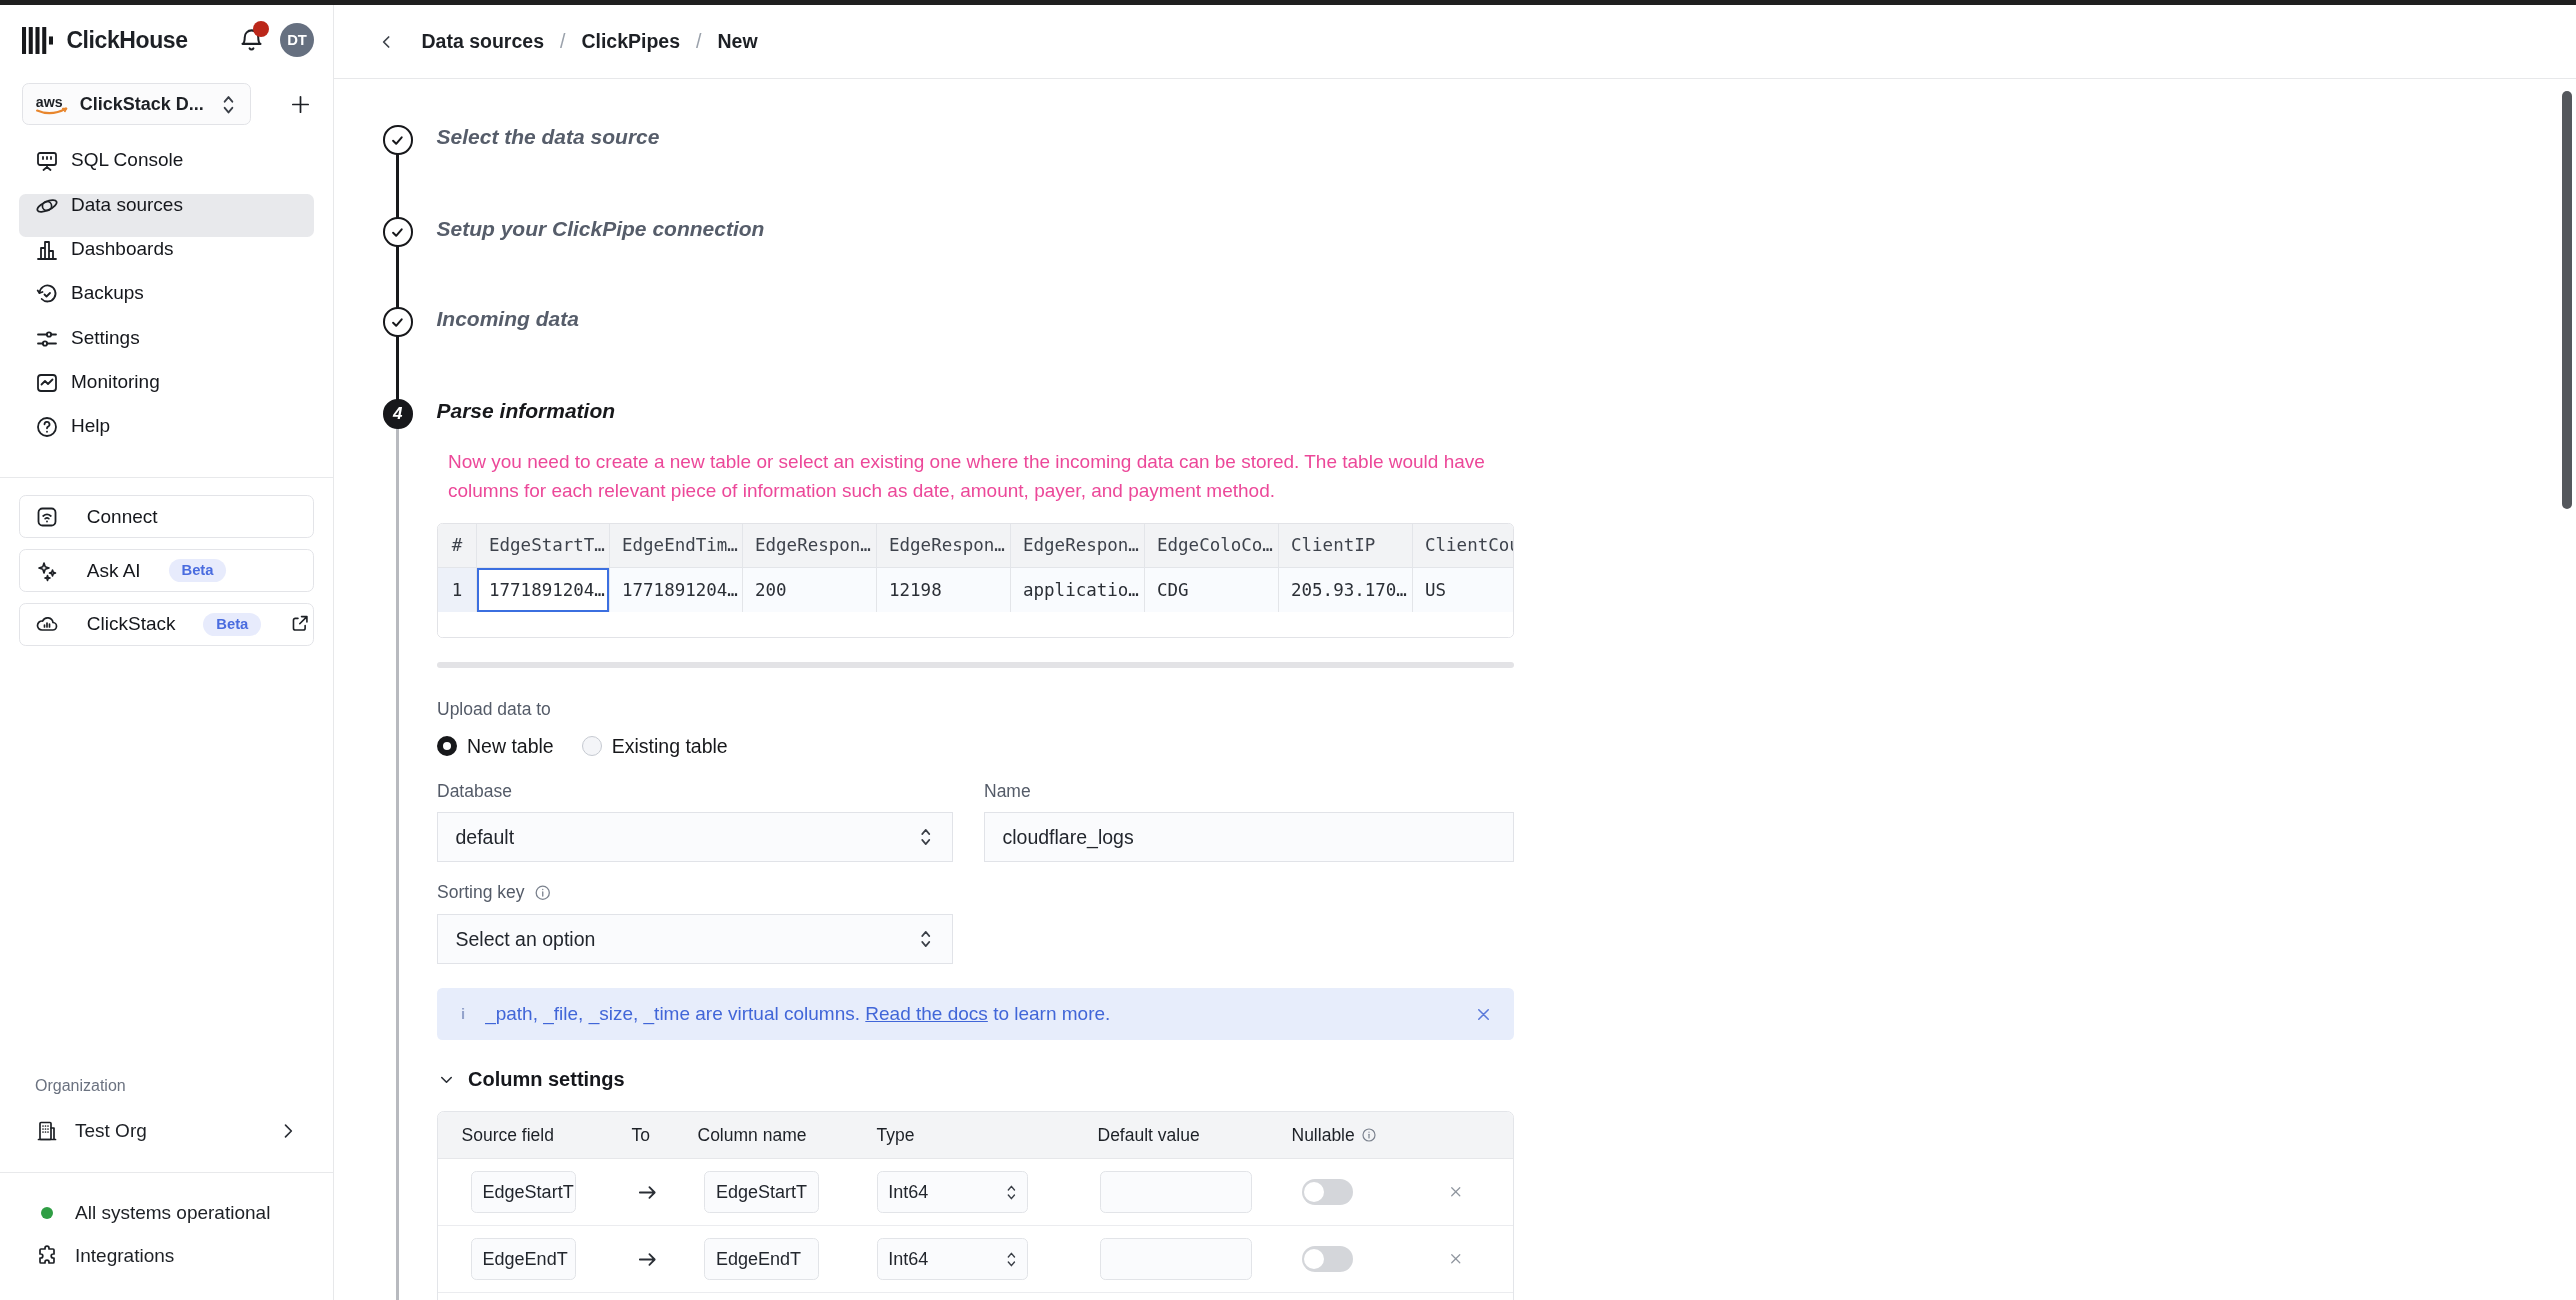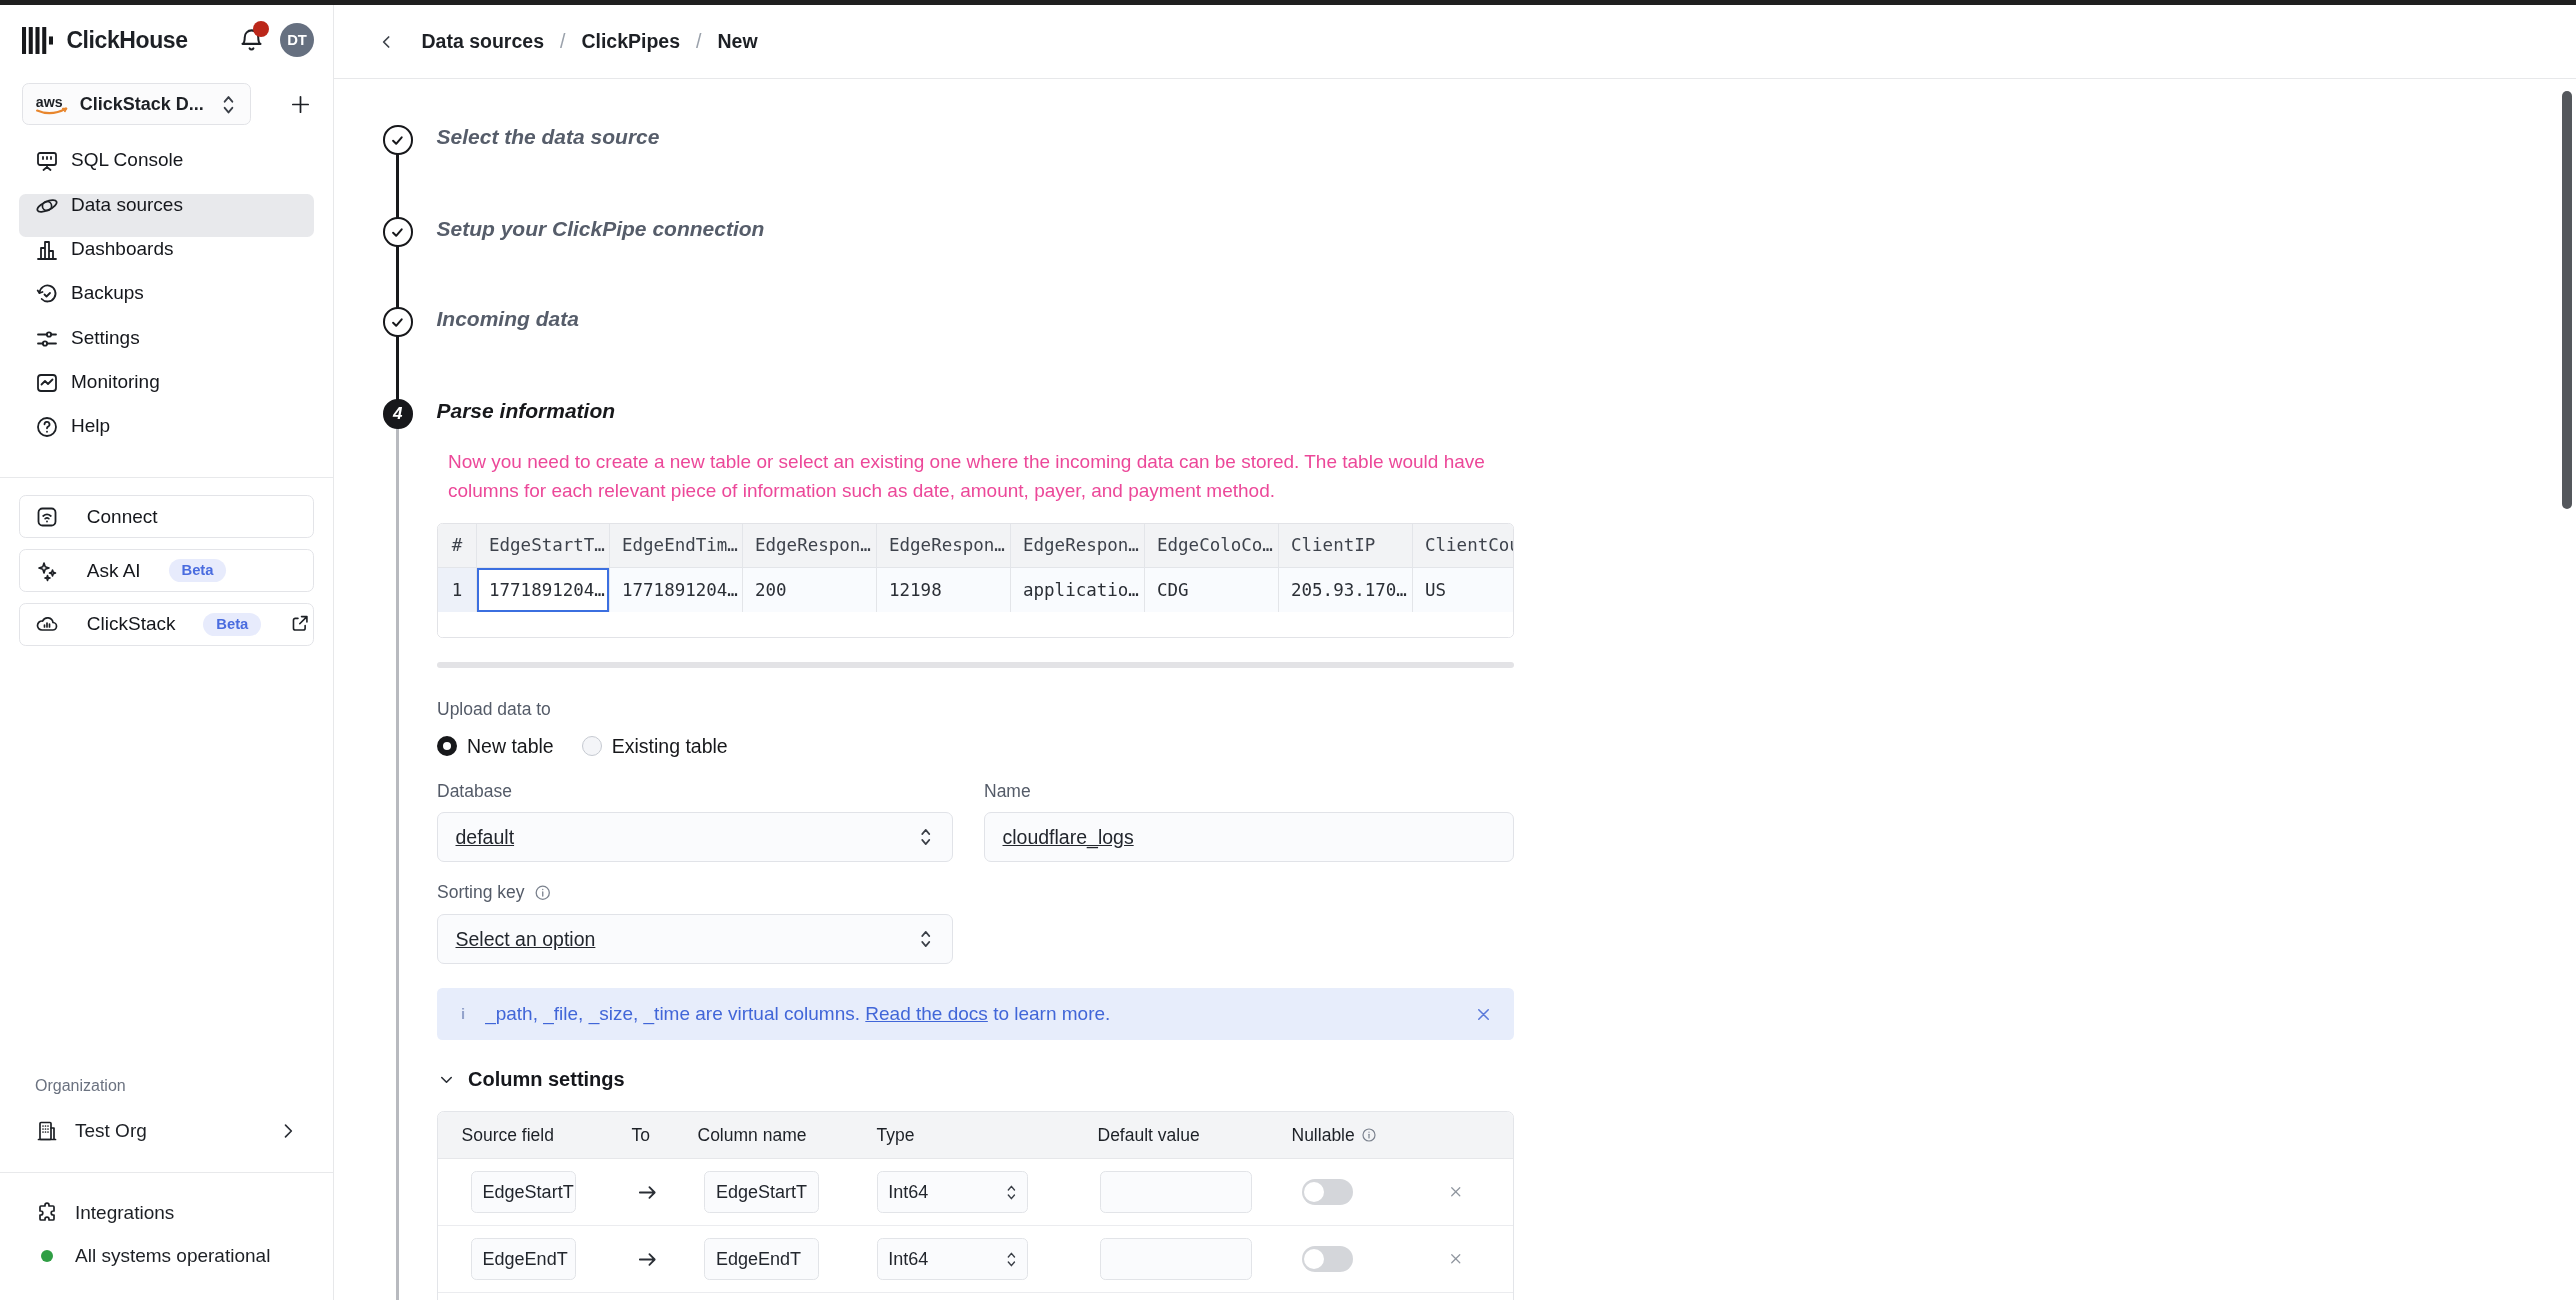--- a/index.html
+++ b/index.html
@@ -72,21 +72,21 @@
   .upload-label { margin-top:31px; font-size:17.5px; color:#545b68; }
   .radio-row { margin-top:14.8px; display:flex; align-items:center; font-size:19.5px; color:#17181b; }
   .radio { width:20px; height:20px; border-radius:50%; flex:none; }
   .radio.on { border:6.7px solid #17181b; background:#fff; }
   .radio.off { border:1.3px solid #c6cad1; background:#f4f5f8; }
   .radio-label { margin:0 28px 0 10px; font-weight:500; }
 
   .form-grid { display:flex; gap:31px; margin-top:23px; }
   .fcol-a { width:516px; } .fcol-b { width:530px; }
   .flabel { font-size:17.5px; color:#545b68; margin-bottom:10.7px; display:flex; align-items:center; gap:9.4px; }
-  .field { height:50px; border:0.7px solid #e1e3e8; border-radius:7px; background:#fafbfd; display:flex; align-items:center; padding:0 17.5px; font-size:19.5px; color:#22262d;text-decoration:underline; }
+  .field { height:50px; border:0.7px solid #e1e3e8; border-radius:0; background:#fafbfd; display:flex; align-items:center; padding:0 17.5px; font-size:19.5px; color:#22262d; }
   .sort-block { margin-top:20px; width:516px; }
 
   .banner { margin-top:24px; width:1077px; height:52px; background:#e7edfb; border-radius:5.4px; display:flex; align-items:center; padding:0 21.5px 0 24px; gap:20px; font-size:19px; color:#4166d8; }
   .banner-i { font-size:14.8px; color:#93a2cb; font-weight:700; }
   .banner a { color:#4166d8; text-decoration:underline; cursor:pointer; }
   .banner-close { margin-left:auto; color:#5a79da; }
 
   .cs-head { margin-top:28px; display:flex; align-items:center; gap:12px; font-size:20px; font-weight:600; color:#15171c; }
   .cs-card { margin-top:20px; width:1077px; border:0.7px solid #e3e5e9; border-radius:6.7px; overflow:hidden; }
   .cs-grid { display:grid; grid-template-columns:170px 66px 179px 221px 194px 149px 1fr; align-items:center; padding-left:23.5px; }
@@ -283,30 +283,30 @@
         </span>
         <span>Test Org</span>
         <span class="ml-auto">
           <svg width="20" height="20" viewBox="0 0 24 24" fill="none" stroke="#2a2e35" stroke-width="2" stroke-linecap="round" stroke-linejoin="round">
               <polyline points="9,5 16,12 9,19"></polyline>
             </svg>
         </span>
       </div>
       <div class="bottom-divider"></div>
       <div class="foot-item">
+        <span class="status-dot"></span>
+        <span>All systems operational</span>
+      </div>
+      <div class="foot-item">
         <span>
           <svg width="24" height="24" viewBox="0 0 24 24" fill="none" stroke="#1d2025" stroke-width="1.7" stroke-linejoin="round">
             <path d="M10 4.2a2 2 0 0 1 4 0V5h4a1 1 0 0 1 1 1v4h-.8a2 2 0 0 0 0 4h.8v4a1 1 0 0 1-1 1h-4v-.8a2 2 0 0 0-4 0V19H6a1 1 0 0 1-1-1v-4h.8a2 2 0 0 0 0-4H5V6a1 1 0 0 1 1-1h4z"></path>
           </svg>
         </span>
         <span>Integrations</span>
-      </div>
-      <div class="foot-item">
-        <span class="status-dot"></span>
-        <span>All systems operational</span>
       </div>
     </div>
   </aside>
 
   <main class="content">
 
     <div class="content-head">
       <span class="back-btn">
         <svg width="20" height="20" viewBox="0 0 24 24" fill="none" stroke="#3e434b" stroke-width="2.1" stroke-linecap="round" stroke-linejoin="round">
             <polyline points="14,6 8,12 14,18"></polyline>

